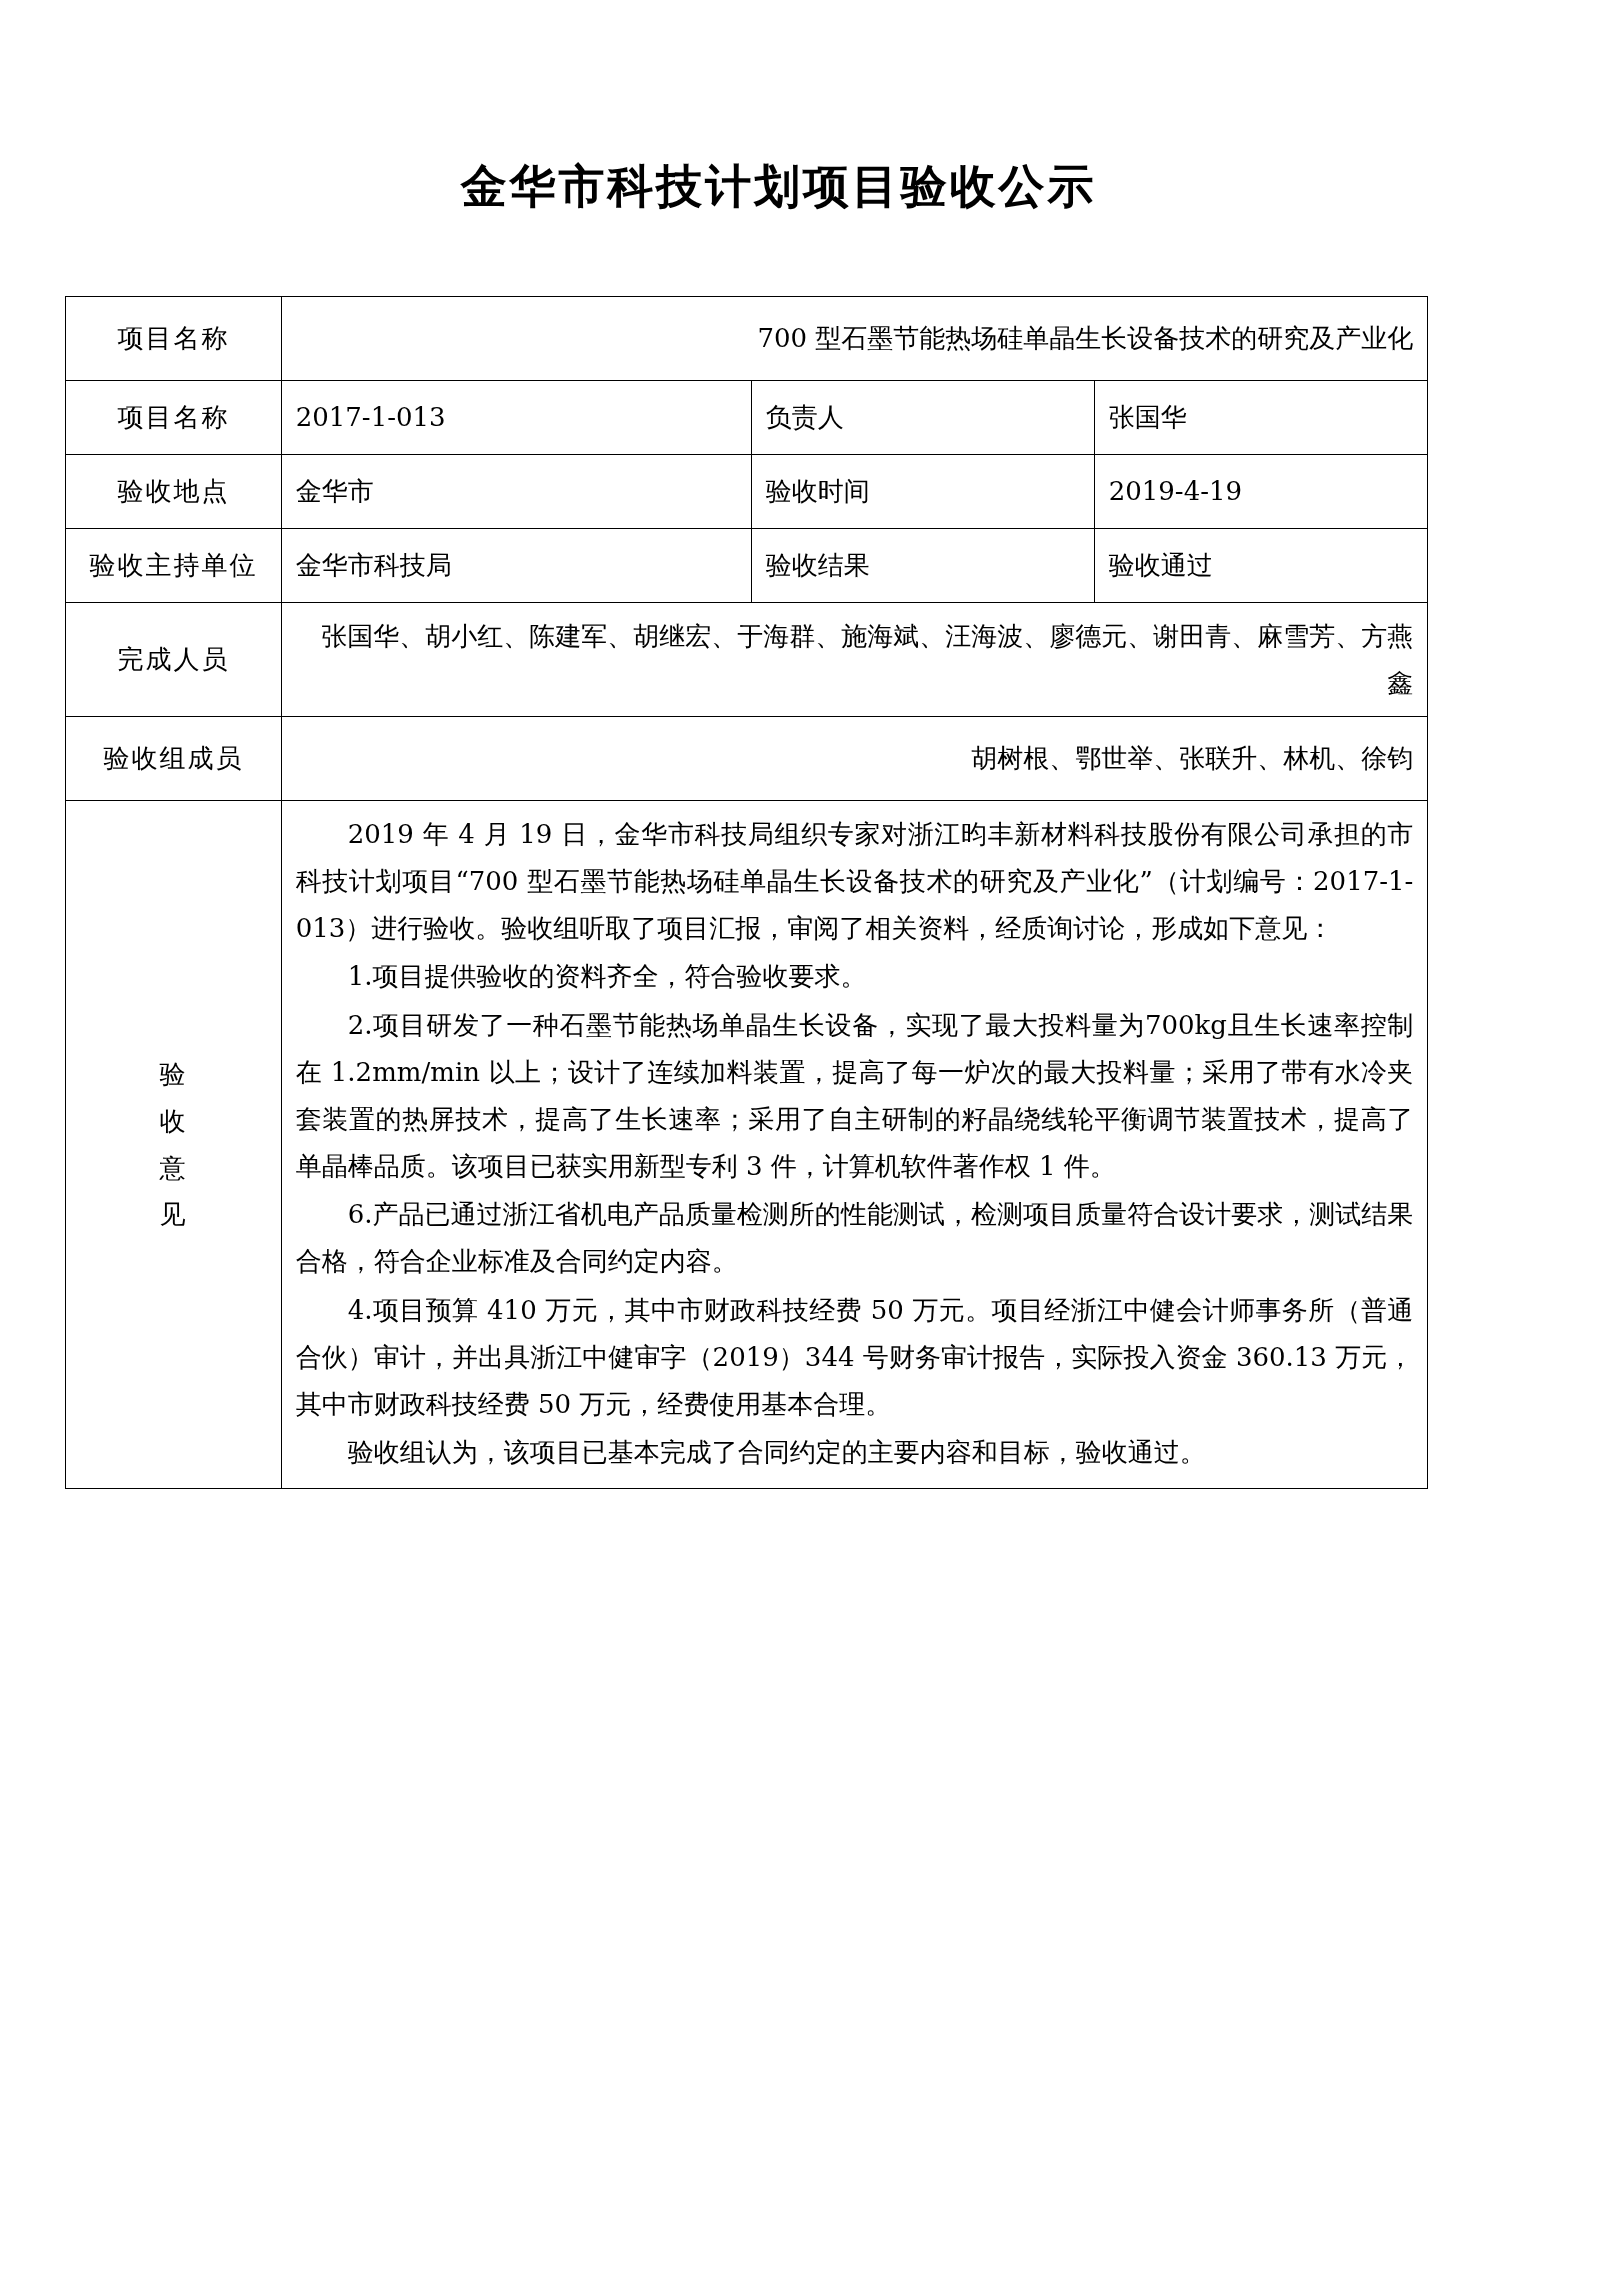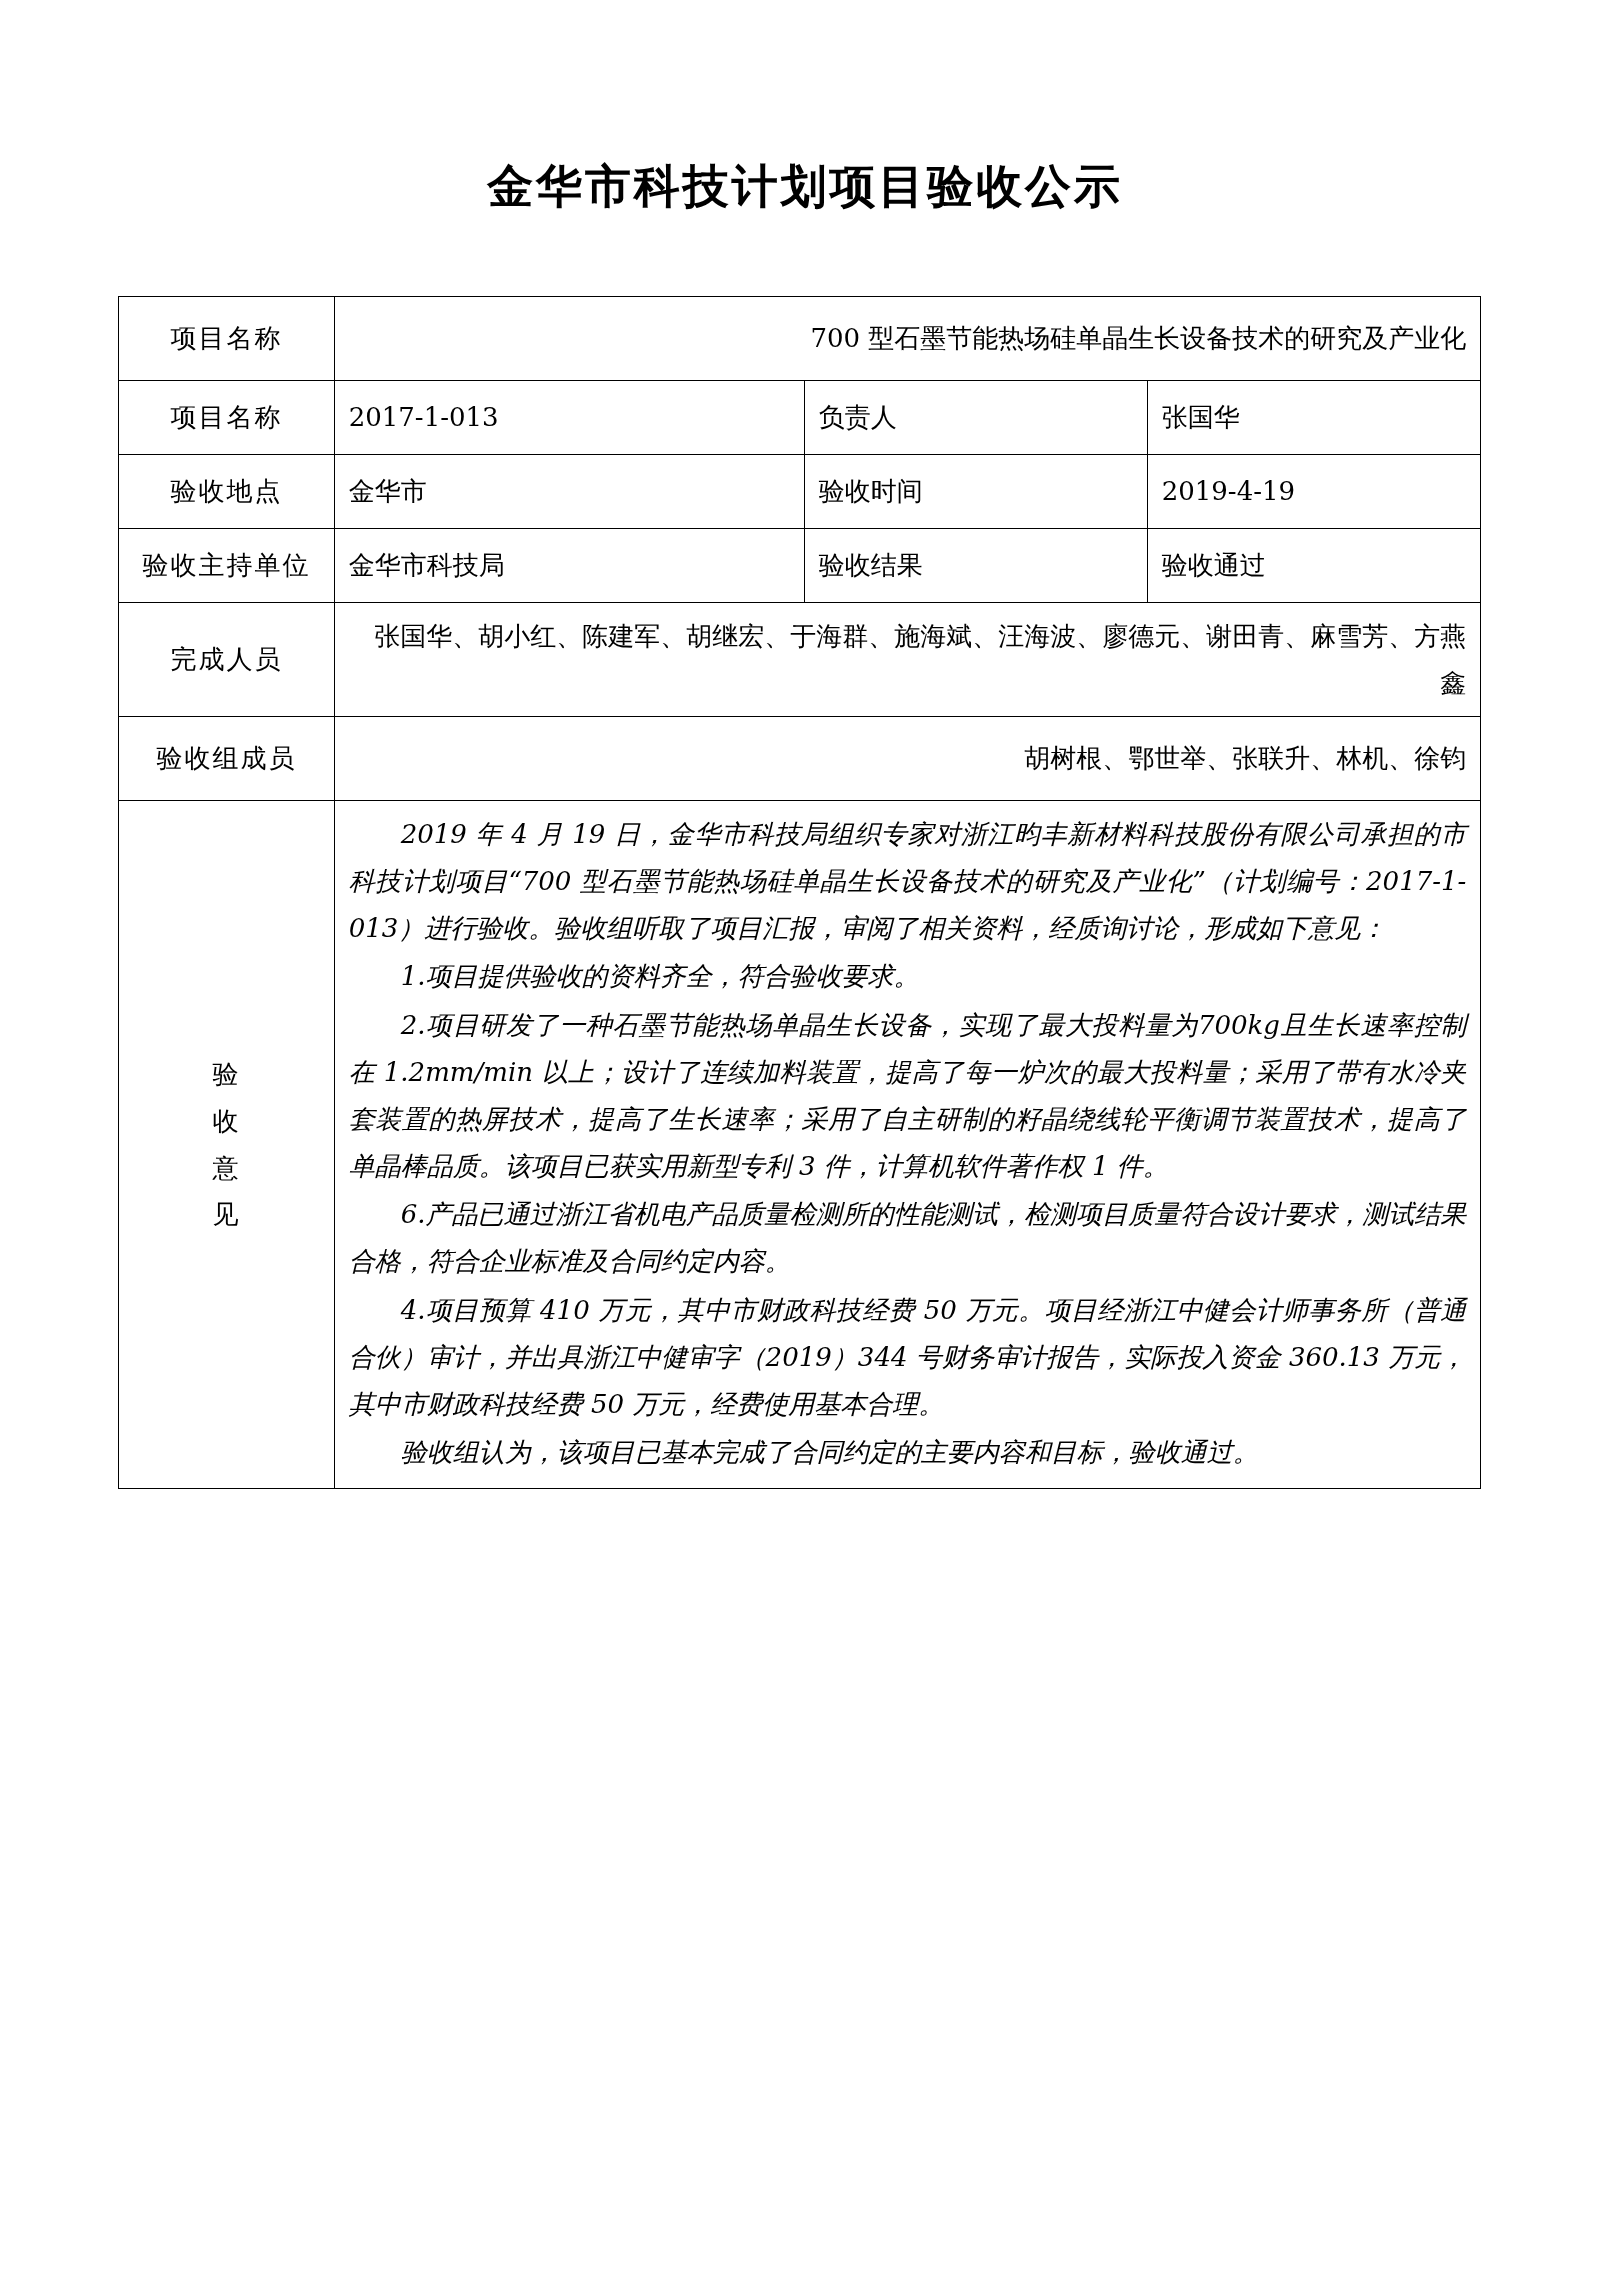--- a/index.html
+++ b/index.html
@@ -10,21 +10,21 @@
   body {
     width: 1621px;
     height: 2293px;
     font-family: "DejaVu Serif", "Liberation Serif", serif;
     color: #000000;
   }
   .page {
     width: 1621px;
     height: 2152px;
     box-sizing: border-box;
-    padding: 127px 129px 0 118px;
+    padding: 127px 129px 0 65px;
     position: relative;
   }
   .doc-title {
     text-align: center;
     font-size: 46px;
     font-weight: bold;
     letter-spacing: 2.9px;
     margin: 29px 0 0 0;
     font-family: "DejaVu Serif", "Liberation Serif", serif;
   }
@@ -64,21 +64,20 @@
   }
   td.opinion-label span {
     display: block;
   }
   td.opinion-body {
     text-align: justify;
     vertical-align: top;
     padding: 21.6px 25.5px 29px 25.5px;
     font-size: 23.5px;
     line-height: 2.0;
-    font-style: italic;
   }
   td.opinion-body p {
     margin: 0 0 2px 0;
     text-indent: 2em;
     text-align: justify;
   }
 </style>
 </head>
 <body>
 

